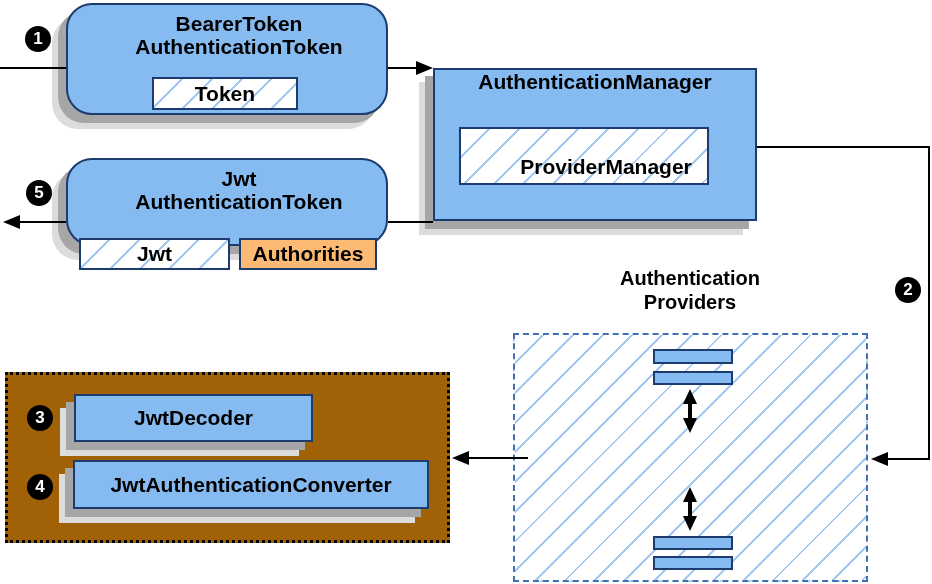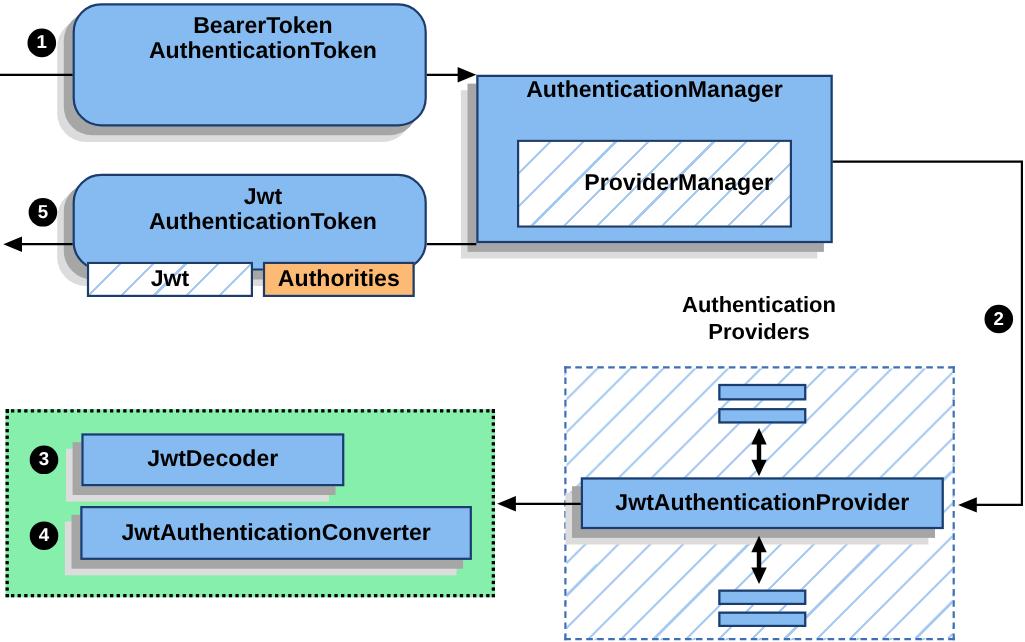--- a/index.html
+++ b/index.html
@@ -20,21 +20,21 @@
   }
   .hatch{
     background-color:#fff;
     background-image:repeating-linear-gradient(135deg,
       rgba(0,0,0,0) 0px, rgba(0,0,0,0) 19px, #a5c9f0 19px, #a5c9f0 21px);
   }
   .dashedbox{
     position:absolute;border:2px dashed #3f6fb5;box-sizing:border-box;
   }
   .dottedbox{
-    position:absolute;border:3px dotted #000;box-sizing:border-box;background:#86efac;
+    position:absolute;border:3px dotted #000;box-sizing:border-box;background:#a16207;
   }
   .bar{
     position:absolute;background:#85bbf0;border:2px solid #1b3c6d;box-sizing:border-box;
   }
   .badge{
     position:absolute;width:26px;height:26px;border-radius:50%;background:#000;
     color:#fff;font-weight:bold;font-size:17px;line-height:26px;text-align:center;
   }
   .grouplbl{
     position:absolute;font-weight:bold;font-size:20px;line-height:24px;text-align:center;
@@ -42,44 +42,43 @@
   #connectors{position:absolute;left:0;top:0;pointer-events:none;}
 </style>
 </head>
 <body>
 
 <div id="canvas">
 
   <div class="abs box rounded" style="left:66px;top:3px;width:322px;height:112px;">
     <div class="ttl" style="margin-top:7px;">BearerToken</div>
     <div class="ttl">AuthenticationToken</div>
+    <div class="chip hatch" style="left:84px;top:72px;width:146px;height:33px;line-height:29px;">Token</div>
   </div>
 
   <div class="abs box rounded" style="left:66px;top:158px;width:322px;height:88px;">
     <div class="ttl" style="margin-top:7px;">Jwt</div>
     <div class="ttl">AuthenticationToken</div>
     <div class="chip hatch" style="left:11px;top:78px;width:151px;height:32px;line-height:28px;">Jwt</div>
     <div class="chip" style="left:171px;top:78px;width:138px;height:32px;line-height:28px;">Authorities</div>
   </div>
 
   <div class="abs box" style="left:433px;top:68px;width:324px;height:153px;">
     <div class="ttl" style="">AuthenticationManager</div>
-    <div class="chip hatch" style="left:35px;top:57px;width:250px;height:80px;line-height:76px;padding-left:44px;">ProviderManager</div>
+    <div class="chip hatch" style="left:24px;top:57px;width:250px;height:58px;line-height:76px;padding-left:44px;">ProviderManager</div>
   </div>
 
   <div class="grouplbl" style="left:560px;top:266px;width:260px;text-align:center;">
     <div>Authentication</div>
     <div>Providers</div>
   </div>
 
   <div class="dashedbox hatch" style="left:513px;top:333px;width:355px;height:249px;">
     <div class="bar" style="left:138px;top:14px;width:80px;height:15px;"></div>
     <div class="bar" style="left:138px;top:36px;width:80px;height:14px;"></div>
-    <div class="box" style="position:absolute;left:13px;top:99px;width:330px;height:47px;
-                             font-weight:bold;font-size:21px;line-height:43px;text-align:center;">JwtAuthenticationProvider</div>
     <div class="bar" style="left:138px;top:201px;width:80px;height:14px;"></div>
     <div class="bar" style="left:138px;top:221px;width:80px;height:14px;"></div>
   </div>
 
   <div class="dottedbox" style="left:5px;top:372px;width:445px;height:171px;">
     <div class="box" style="position:absolute;left:66px;top:19px;width:239px;height:48px;
                              font-weight:bold;font-size:21px;line-height:44px;text-align:center;">JwtDecoder</div>
     <div class="box" style="position:absolute;left:65px;top:85px;width:356px;height:49px;
                              font-weight:bold;font-size:21px;line-height:45px;text-align:center;">JwtAuthenticationConverter</div>
   </div>

